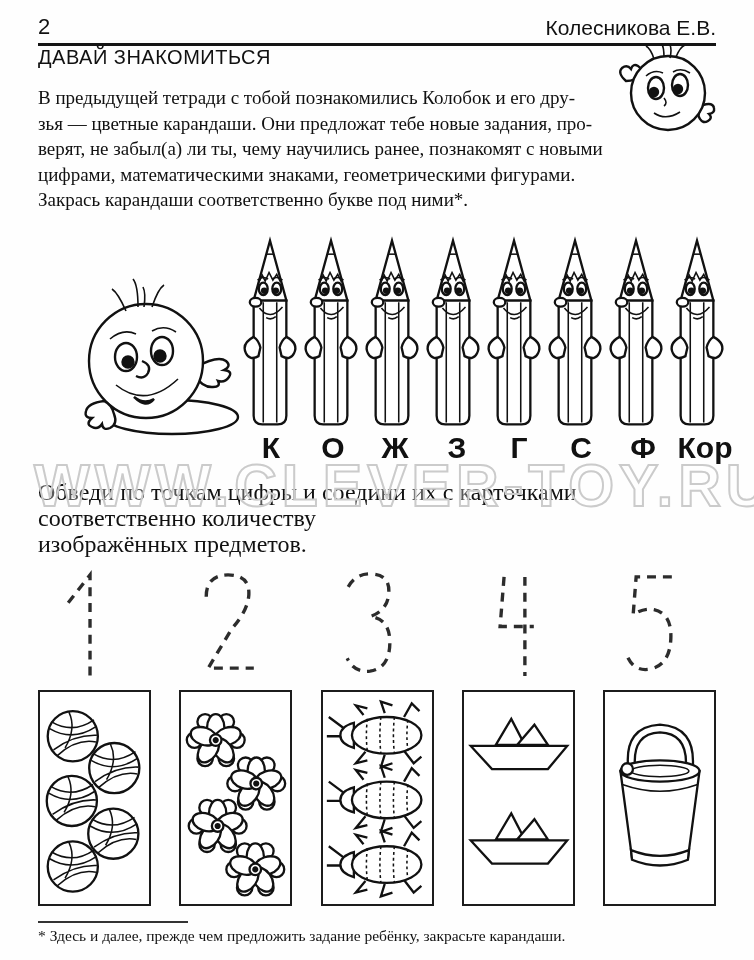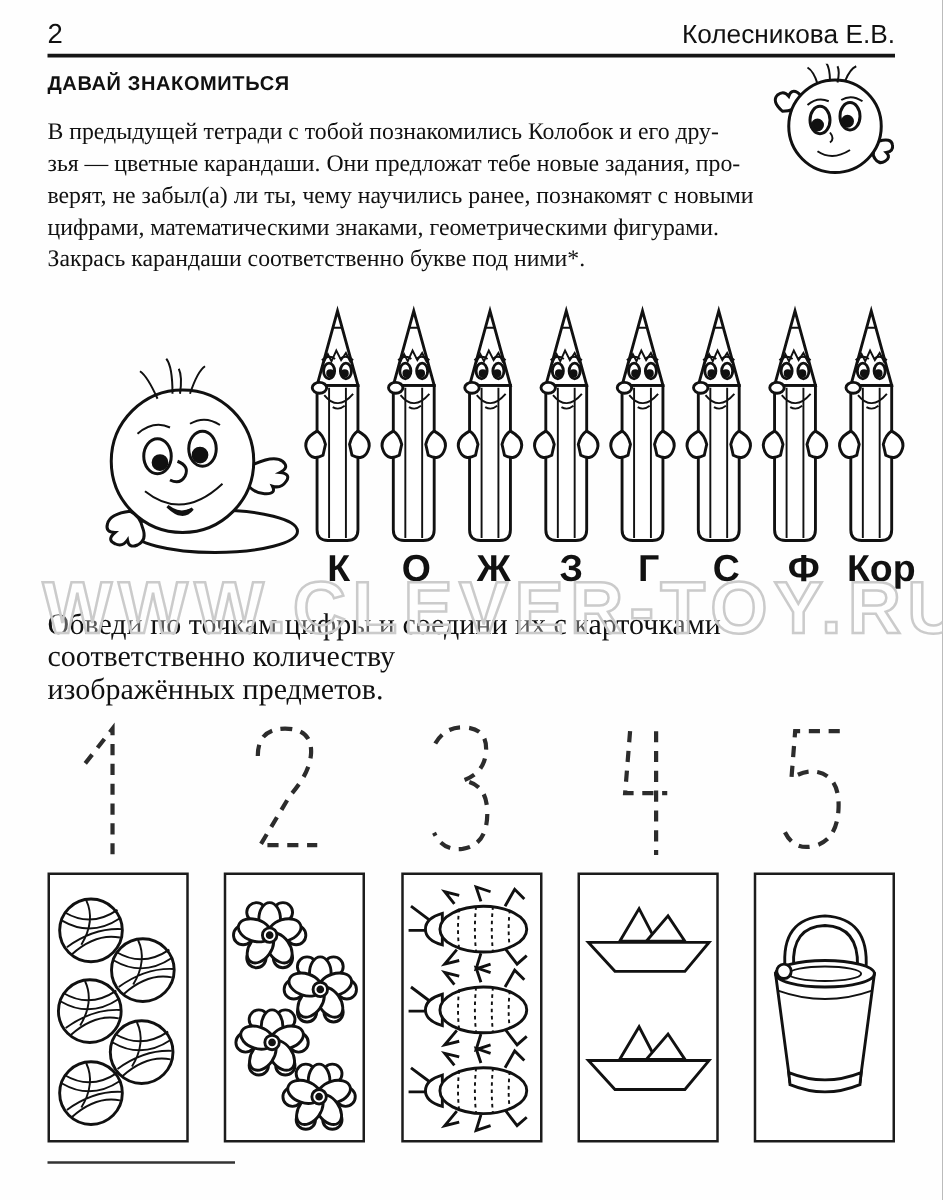--- a/index.html
+++ b/index.html
@@ -12,22 +12,22 @@
   .content { position:relative; width:678px; margin:0 38px; }
 
   
   .header-row { display:flex; justify-content:space-between; align-items:flex-end; padding-top:14px;
     font-family:"Liberation Sans", sans-serif; }
   .page-number { font-size:22px; }
   .author { font-size:21px;text-align:center; }
   .header-rule { height:3px; background:#151515; margin-top:3px; }
 
   
-  .section-title { font-family:"Liberation Sans", sans-serif; font-weight:bold;
-    font-size:16px; letter-spacing:0.5px; margin-top:13px; }
+  .section-title { font-family:"Liberation Sans", sans-serif; font-weight:normal;
+    font-size:20px; letter-spacing:0.5px; }
 
   
   .intro { position:relative; margin-top:16px; }
   .intro p { font-size:19px; line-height:25.5px; white-space:pre-line; width:648px; }
   .kolobok-small { position:absolute; top:-42px; right:-12px; width:122px; height:100px; }
 
   
   .scene { display:flex; align-items:flex-end; margin-top:16px; margin-left:30px; height:236px; }
   .kolobok-big { width:178px; height:178px; flex:0 0 auto; margin-bottom:18px; }
   .pencil-group { margin-left:-6px; }
@@ -475,18 +475,19 @@
               <circle cx="19" cy="50" r="6"></circle>
             </g>
           </g>
         </svg>
       </div>
 
     </div>
 
     <div class="footnote">
       <div class="footnote-rule"></div>
+      <p>* Здесь и далее, прежде чем предложить задание ребёнку, закрасьте карандаши.</p>
     </div>
   </div>
 
   <div class="watermark">WWW.CLEVER-TOY.RU</div>
 
 </div>
 
 </body></html>

